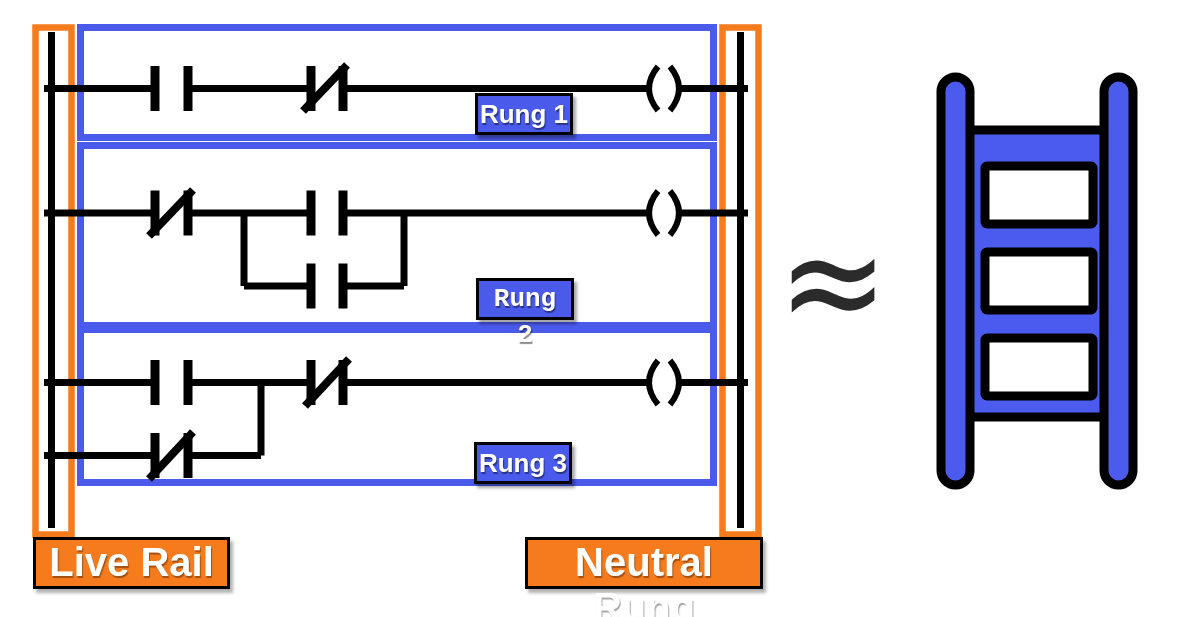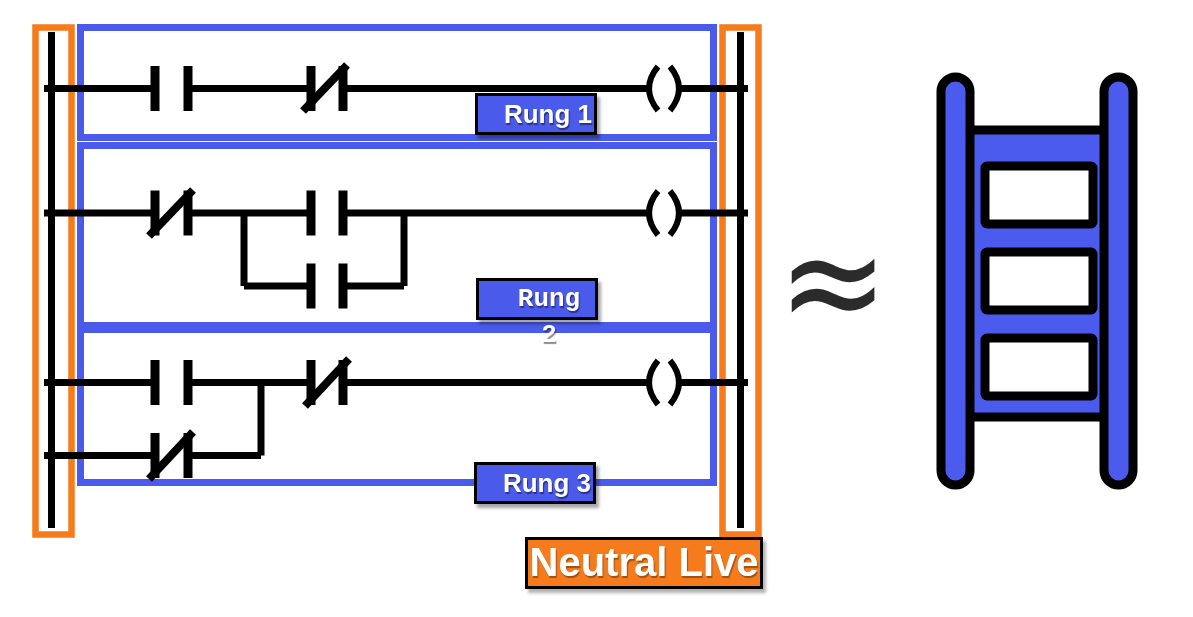--- a/index.html
+++ b/index.html
@@ -7,25 +7,24 @@
     position:relative; width:1193px; height:617px; background:#ffffff;
     font-family:"Liberation Sans", sans-serif; overflow:hidden;
   }
   #diagram-svg { position:absolute; left:0; top:0; }
   .rung-label {
     position:absolute; width:92px; height:36px; line-height:36px;
     background:#4a5bec; border:3px solid #000000; color:#ffffff;
     font-weight:bold; font-size:26px; text-align:center;
     box-shadow:3px 4px 3px rgba(0,0,0,0.35);
     text-shadow:1px 2px 1px rgba(0,0,0,0.45);
-    padding-left:24px;
   }
   #rung-1-label { left:475px; top:93px; }
   #rung-2-label { left:476px; top:278px;font-family:Liberation Mono, monospace; }
-  #rung-3-label { left:474px; top:442px;margin-top:20px; }
+  #rung-3-label { left:474px; top:442px; }
   .rail-label {
     position:absolute; height:46px; line-height:45px;
     background:#f57b1c; border:3px solid #000000; color:#ffffff;
     font-weight:bold; font-size:40px; text-align:center;
     box-shadow:3px 4px 3px rgba(0,0,0,0.3);
     text-shadow:1px 2px 1px rgba(0,0,0,0.35);
   }
   #live-rail-label { left:33px; top:537px; width:191px; }
   #neutral-rail-label { left:525px; top:537px; width:232px; }
   #approx-symbol {
@@ -124,17 +123,18 @@
       <rect x="985" y="338" width="108" height="58" rx="2" fill="#ffffff"></rect>
       <rect x="941" y="77" width="29" height="408" rx="14.5" fill="#4a5bed"></rect>
       <rect x="1104" y="77" width="29" height="408" rx="14.5" fill="#4a5bed"></rect>
     </g>
   </svg>
 
   <div class="rung-label" id="rung-1-label">Rung 1</div>
   <div class="rung-label" id="rung-2-label">Rung 2</div>
   <div class="rung-label" id="rung-3-label">Rung 3</div>
 
-  <div class="rail-label" id="neutral-rail-label">Neutral Live</div>
+  <div class="rail-label" id="live-rail-label">Live Rail</div>
+  <div class="rail-label" id="neutral-rail-label">Neutral Rung</div>
 
   <div id="approx-symbol">≈</div>
 
 </div>
 
 </body></html>

